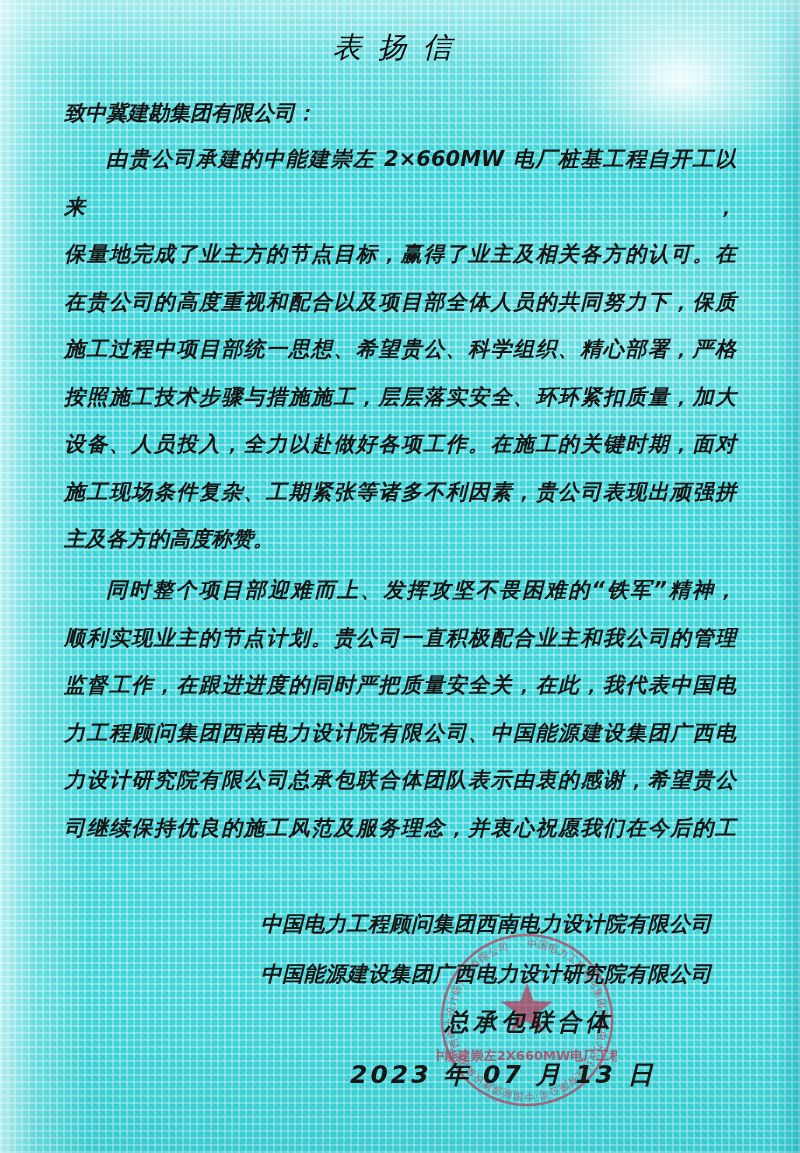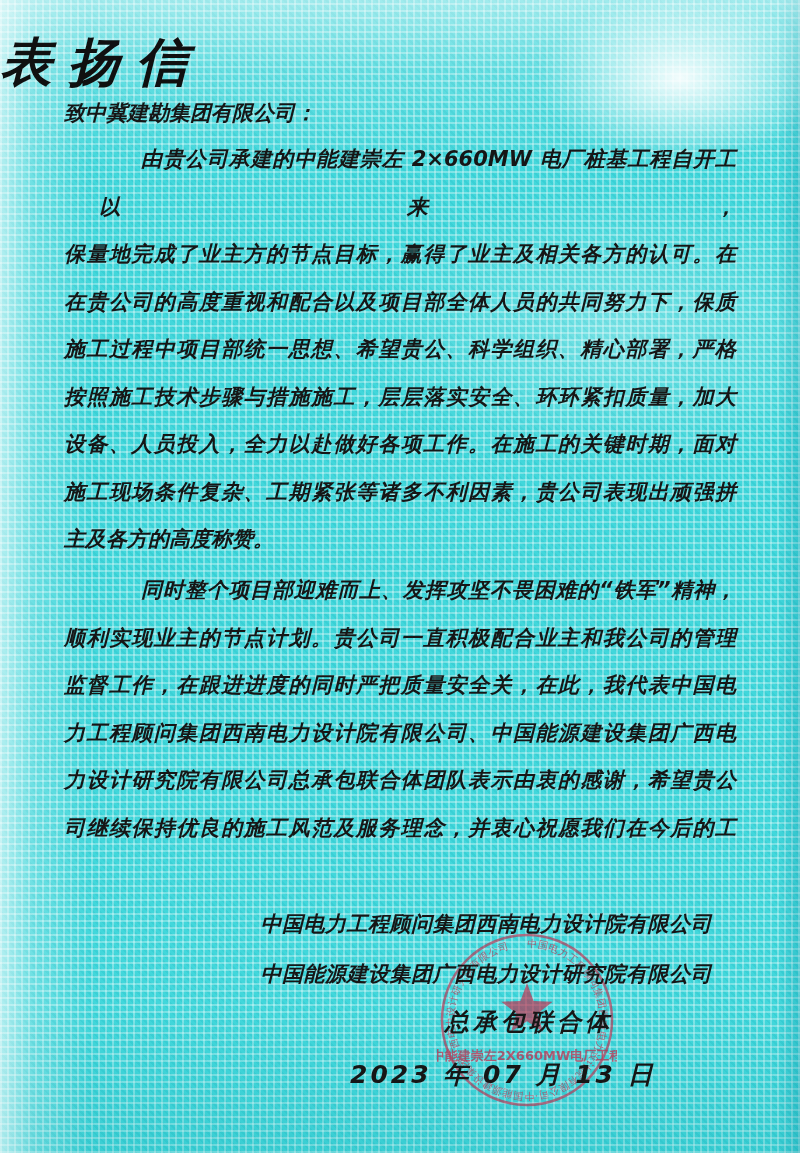--- a/index.html
+++ b/index.html
@@ -21,43 +21,43 @@
       linear-gradient(270deg, rgba(0,125,150,.22) 0px, rgba(0,125,150,0) 22px),
       linear-gradient(0deg, rgba(0,140,150,.12) 0px, rgba(0,140,150,0) 150px),
       
       repeating-linear-gradient(0deg, rgba(255,255,255,.32) 0px 2px, rgba(255,255,255,0) 2px 7px),
       repeating-linear-gradient(90deg, rgba(255,255,255,.32) 0px 2px, rgba(255,255,255,0) 2px 7px),
       repeating-linear-gradient(45deg, rgba(0,150,165,.10) 0px 2px, rgba(0,150,165,0) 2px 5px);
   }
   .ink { color: #161616; }
   .title {
     position: absolute; left: 0; top: 28px; width: 100%;
-    text-align: left;
-    font-size: 52px; font-weight: bold; letter-spacing: 16px;
+    text-align: center;
+    font-size: 29px; font-weight: normal; letter-spacing: 16px;
     color: #101010;
     font-style: italic;
   }
   .salutation {
     position: absolute; left: 64px; top: 99px;
     font-size: 21px; font-style: italic; font-weight: 600; text-align: right;
   }
   .bodyblock {
     position: absolute; left: 64px; width: 672px;
     font-size: 21px; line-height: 47.5px;
     font-style: italic; font-weight: 600;
   }
   .para1 { top: 136px; }
   .para2 { top: 567px; }
   .line { display: block; white-space: nowrap; }
   .line.fill {
     white-space: normal;
     text-align: justify;
     text-align-last: justify;
   }
-  .line.indent { text-indent: 2em; padding-left: 35px; }
+  .line.indent { text-indent: 2em; }
   .sig {
     position: absolute; right: 88px;
     font-size: 21px; font-style: italic; font-weight: 600;
     letter-spacing: 0.5px;
     z-index: 3;
     text-align: center;
   }
   .sig1 { top: 910px; }
   .sig2 { top: 960px; }
   .consortium {

